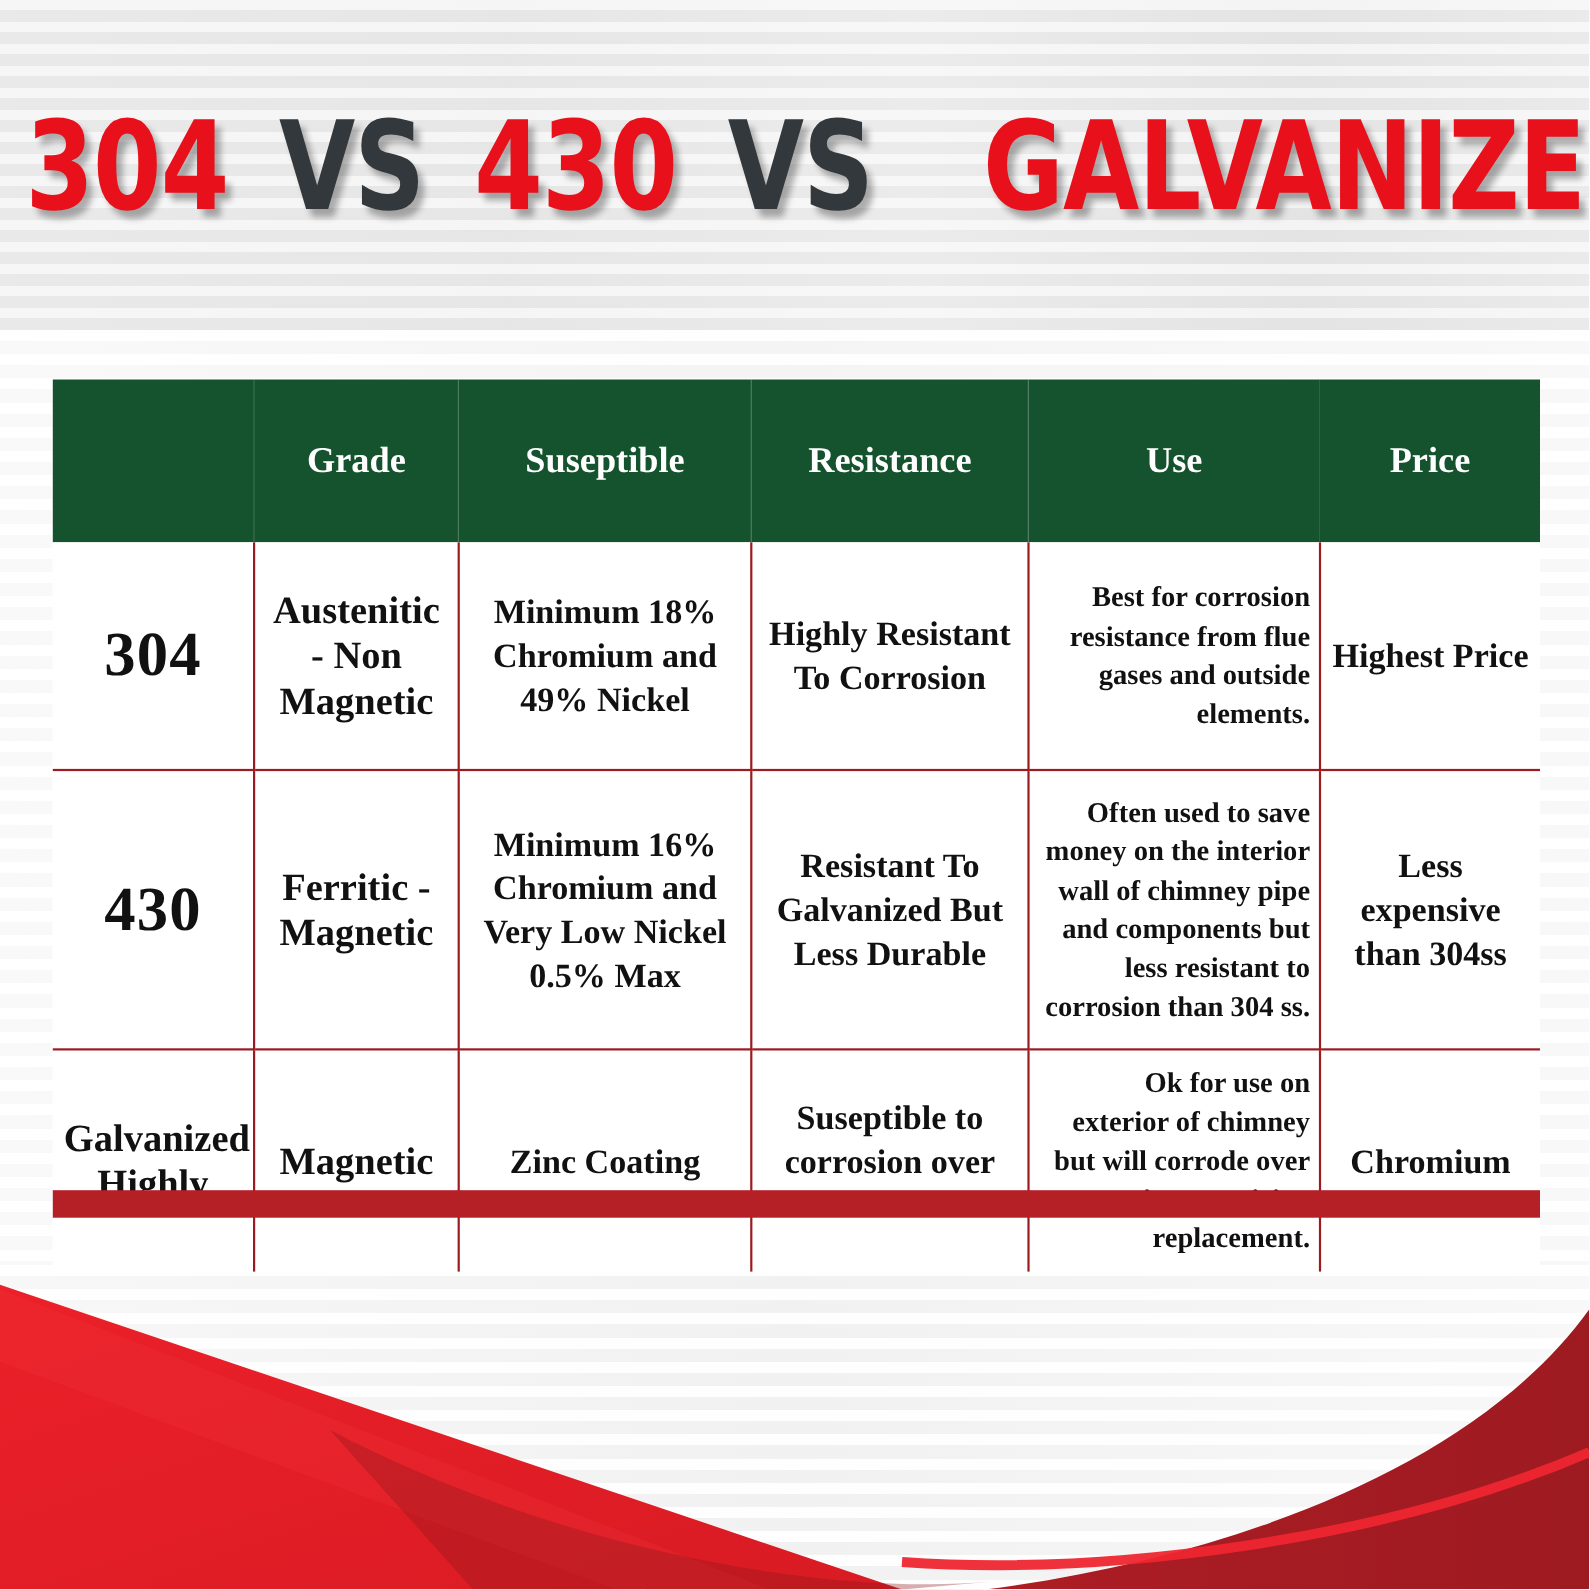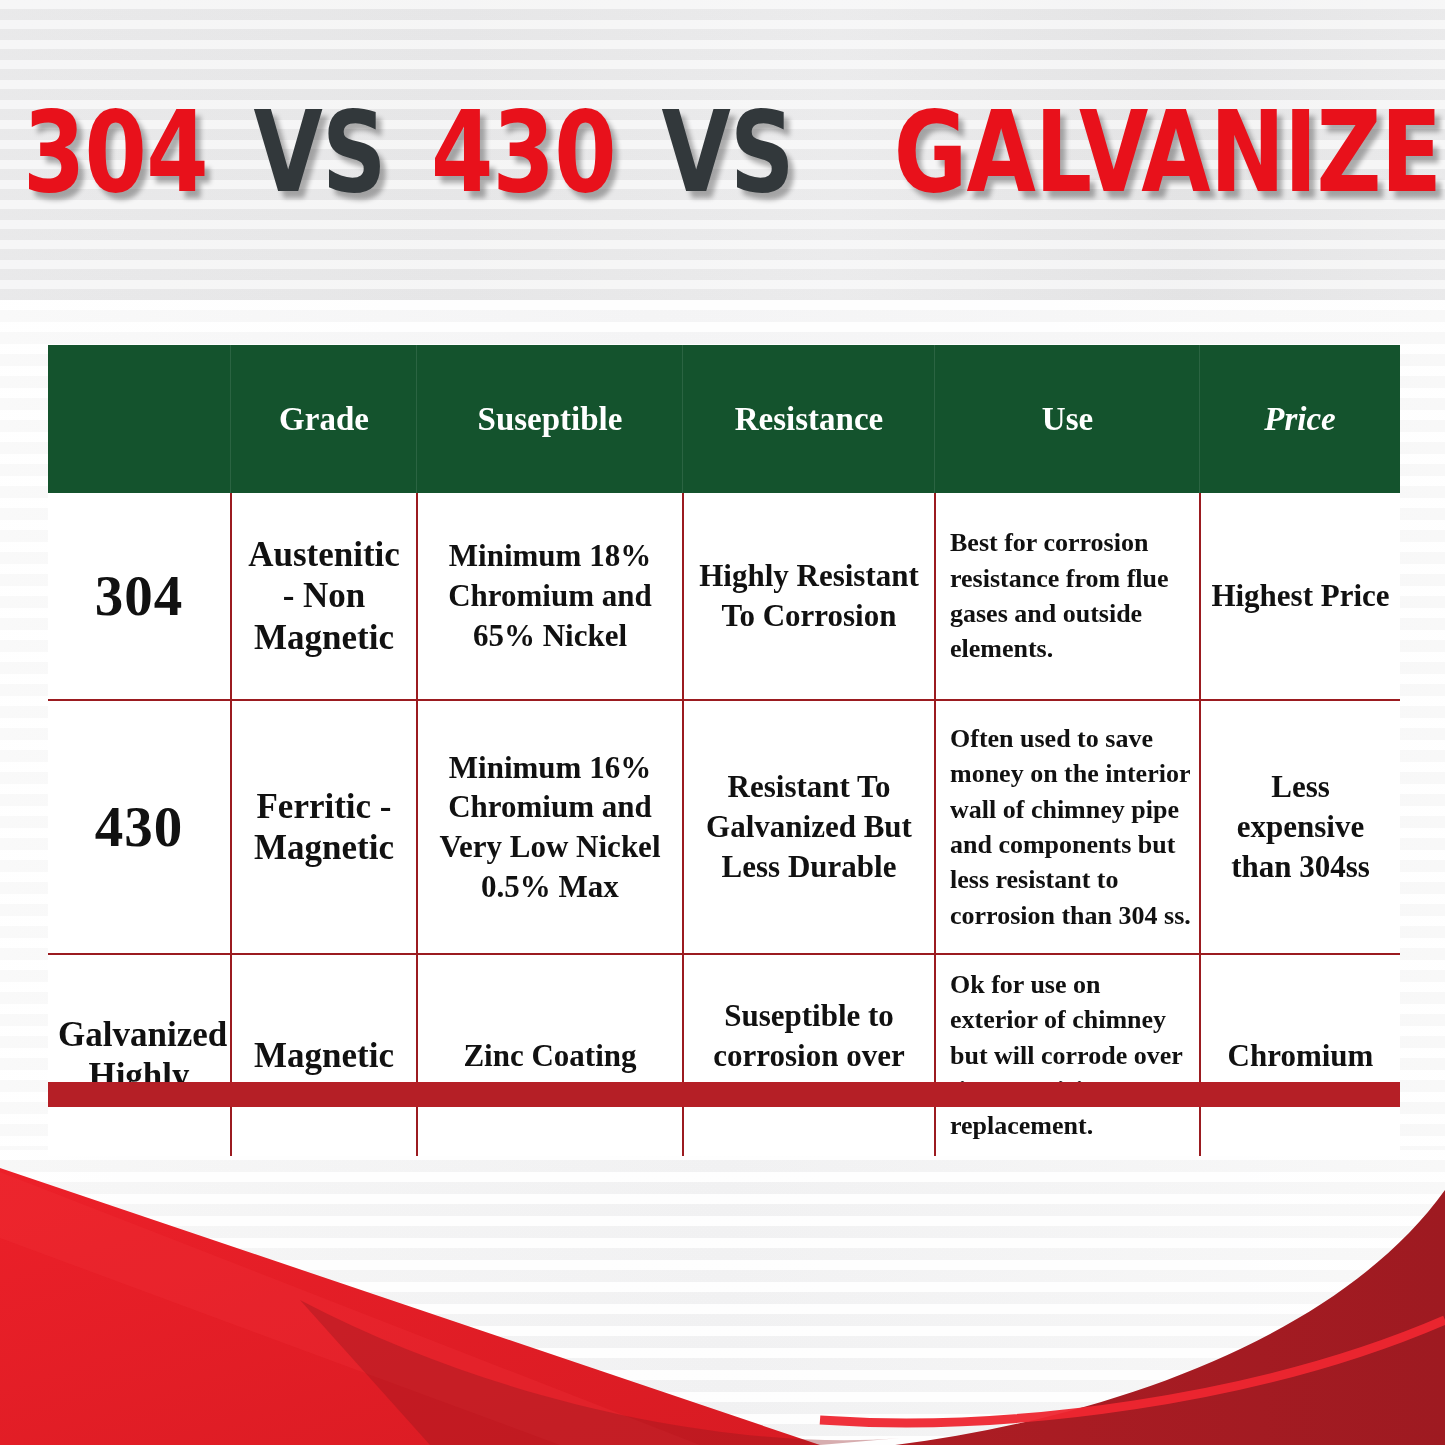--- a/index.html
+++ b/index.html
@@ -111,21 +111,21 @@
     font-size: 33px;
     text-align: center;
     vertical-align: middle;
     padding: 0 4px;
     border: none;
     box-shadow: inset -1px 0 0 rgba(255,255,255,0.10);
   }
   thead tr.head-row th.blank-head {
     box-shadow: inset -1px 0 0 rgba(255,255,255,0.10);
   }
-  thead tr.head-row th.last-head { box-shadow: none; font-style: italic; }
+  thead tr.head-row th.last-head { box-shadow: none; }
 
   tbody td {
     border-right: 2px solid #9B1B20;
     border-bottom: 2px solid #9B1B20;
     text-align: center;
     vertical-align: middle;
     color: #111111;
     font-weight: bold;
     font-size: 31px;
     line-height: 1.28;
@@ -139,21 +139,21 @@
     font-size: 57px;
     font-weight: bold;
     letter-spacing: 1px;
   }
   td.grade-text {
     font-size: 35px;
     line-height: 1.18;
     margin-left: 30px;
   }
   td.use-cell {
-    text-align: left;
+    text-align: right;
     font-size: 26px;
     line-height: 1.36;
     padding: 12px 8px 12px 14px;
   }
   tbody tr.r1 td { height: 182px; }
   tbody tr.r2 td { height: 228px; }
   tbody tr.r3 td { height: 176px; }
 
   .footer-bar {
     position: absolute;
@@ -204,21 +204,21 @@
           <th>Suseptible</th>
           <th>Resistance</th>
           <th>Use</th>
           <th class="last-head">Price</th>
         </tr>
       </thead>
       <tbody>
         <tr class="r1">
           <td class="grade-num">304</td>
           <td class="grade-text">Austenitic - Non Magnetic</td>
-          <td>Minimum 18% Chromium and 65% Nickel</td>
+          <td>Minimum 18% Chromium and 49% Nickel</td>
           <td>Highly Resistant To Corrosion</td>
           <td class="use-cell">Best for corrosion resistance from flue gases and outside elements.</td>
           <td>Highest Price</td>
         </tr>
         <tr class="r2">
           <td class="grade-num">430</td>
           <td class="grade-text">Ferritic - Magnetic</td>
           <td>Minimum 16% Chromium and Very Low Nickel 0.5% Max</td>
           <td>Resistant To Galvanized But Less Durable</td>
           <td class="use-cell">Often used to save money on the interior wall of chimney pipe and components but less resistant to corrosion than 304 ss.</td>

